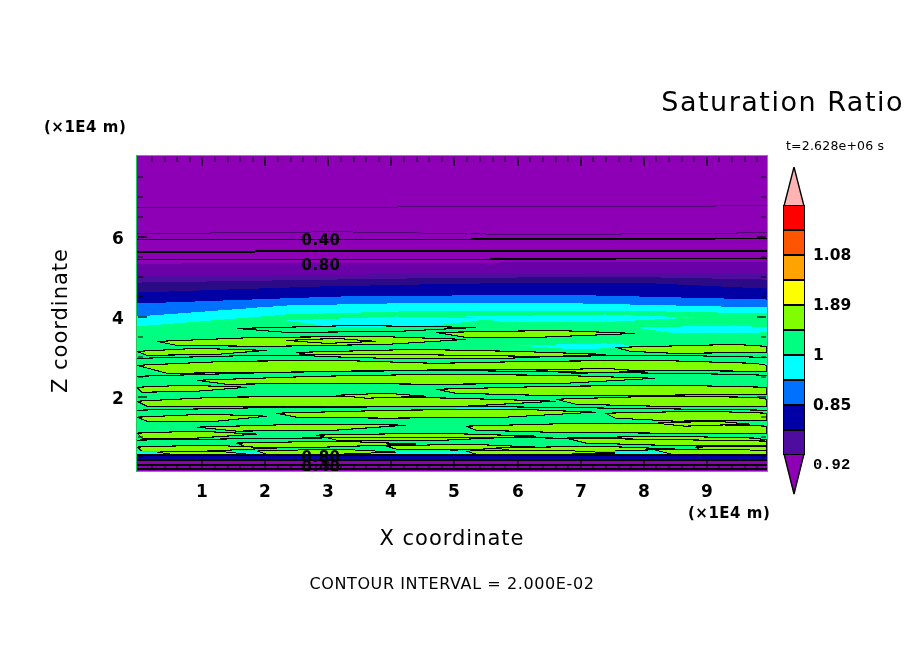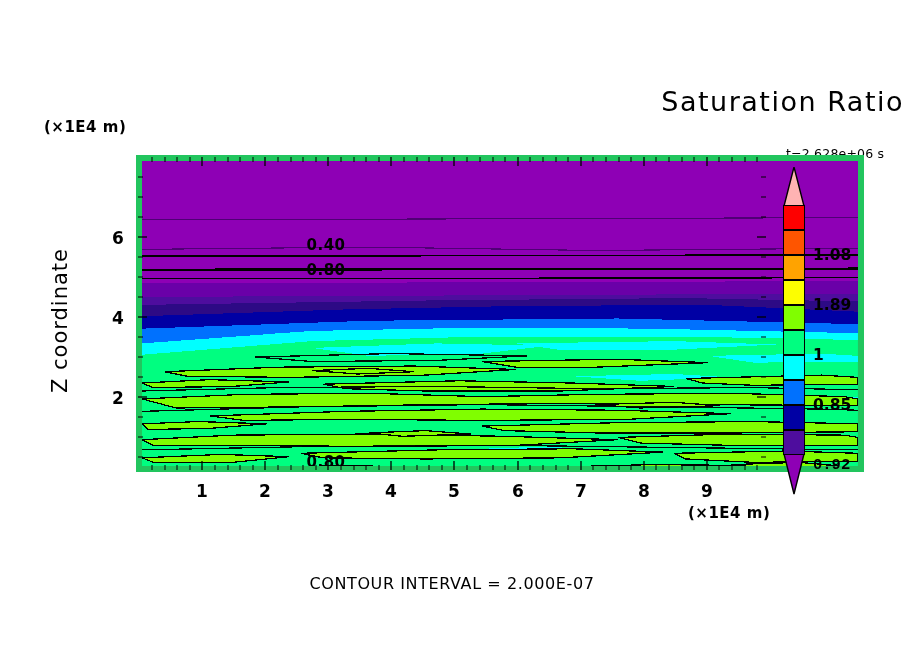--- a/index.html
+++ b/index.html
@@ -35,21 +35,21 @@
     font-weight: bold;
     letter-spacing: 0.5px;
   }
   #xlabel-unit {
     left: 688px; top: 506px;
     font-size: 15px;
     font-weight: bold;
     letter-spacing: 0.5px;
   }
   #timestamp {
-    left: 786px; top: 148px;
+    left: 786px; top: 140px;
     font-size: 12.5px;
     letter-spacing: 0.2px;
   }
   #xaxis-title {
     left: 136px; top: 528px;
     width: 632px;
     text-align: center;
     font-size: 21px;
     letter-spacing: 1px;
   }
@@ -67,22 +67,22 @@
     width: 904px;
     text-align: center;
     font-size: 16px;
     letter-spacing: 0.6px;
   }
 
   
   #plot {
     position: absolute;
     left: 136px; top: 155px;
-    width: 728px; height: 317px;
-    border: 6px solid #22c55e;
+    width: 632px; height: 317px;
+    border: 1px solid #22c55e;
     box-sizing: border-box;
     overflow: hidden;
     background: #8e00b5;
   }
   #field {
     position: absolute;
     inset: 0;
   }
 
   .axis-tick-label {
@@ -388,22 +388,23 @@
   <div class="axis-tick-label" style="left:508px; top:481px; width:20px;">6</div>
   <div class="axis-tick-label" style="left:571px; top:481px; width:20px;">7</div>
   <div class="axis-tick-label" style="left:634px; top:481px; width:20px;">8</div>
   <div class="axis-tick-label" style="left:697px; top:481px; width:20px;">9</div>
 
   <div class="axis-tick-label" style="left:108px; top:388px; width:20px;">2</div>
   <div class="axis-tick-label" style="left:108px; top:308px; width:20px;">4</div>
   <div class="axis-tick-label" style="left:108px; top:228px; width:20px;">6</div>
 
   <div class="txt" id="xlabel-unit">(×1E4 m)</div>
+  <div class="txt" id="xaxis-title">X coordinate</div>
   <div class="txt" id="yaxis-title">Z coordinate</div>
-  <div class="txt" id="caption">CONTOUR INTERVAL = 2.000E-07</div>
+  <div class="txt" id="caption">CONTOUR INTERVAL = 2.000E-02</div>
 
   <div id="colorbar">
     <svg style="position:absolute; left:0; top:-38px; width:22px; height:40px;" viewBox="0 0 22 40" xmlns="http://www.w3.org/2000/svg">
       <polygon points="11,0 21,39 1,39" fill="#ffb3b3" stroke="#000" stroke-width="1.4"></polygon>
     </svg>
     <svg style="position:absolute; left:0; top:248px; width:22px; height:42px;" viewBox="0 0 22 42" xmlns="http://www.w3.org/2000/svg">
       <polygon points="1,1 21,1 11,41" fill="#8e00b5" stroke="#000" stroke-width="1.4"></polygon>
     </svg>
     <div class="cb-cell" style="top:0px;   height:25px; background:#fe0000;"></div>
     <div class="cb-cell" style="top:25px;  height:25px; background:#fe5500;"></div>

